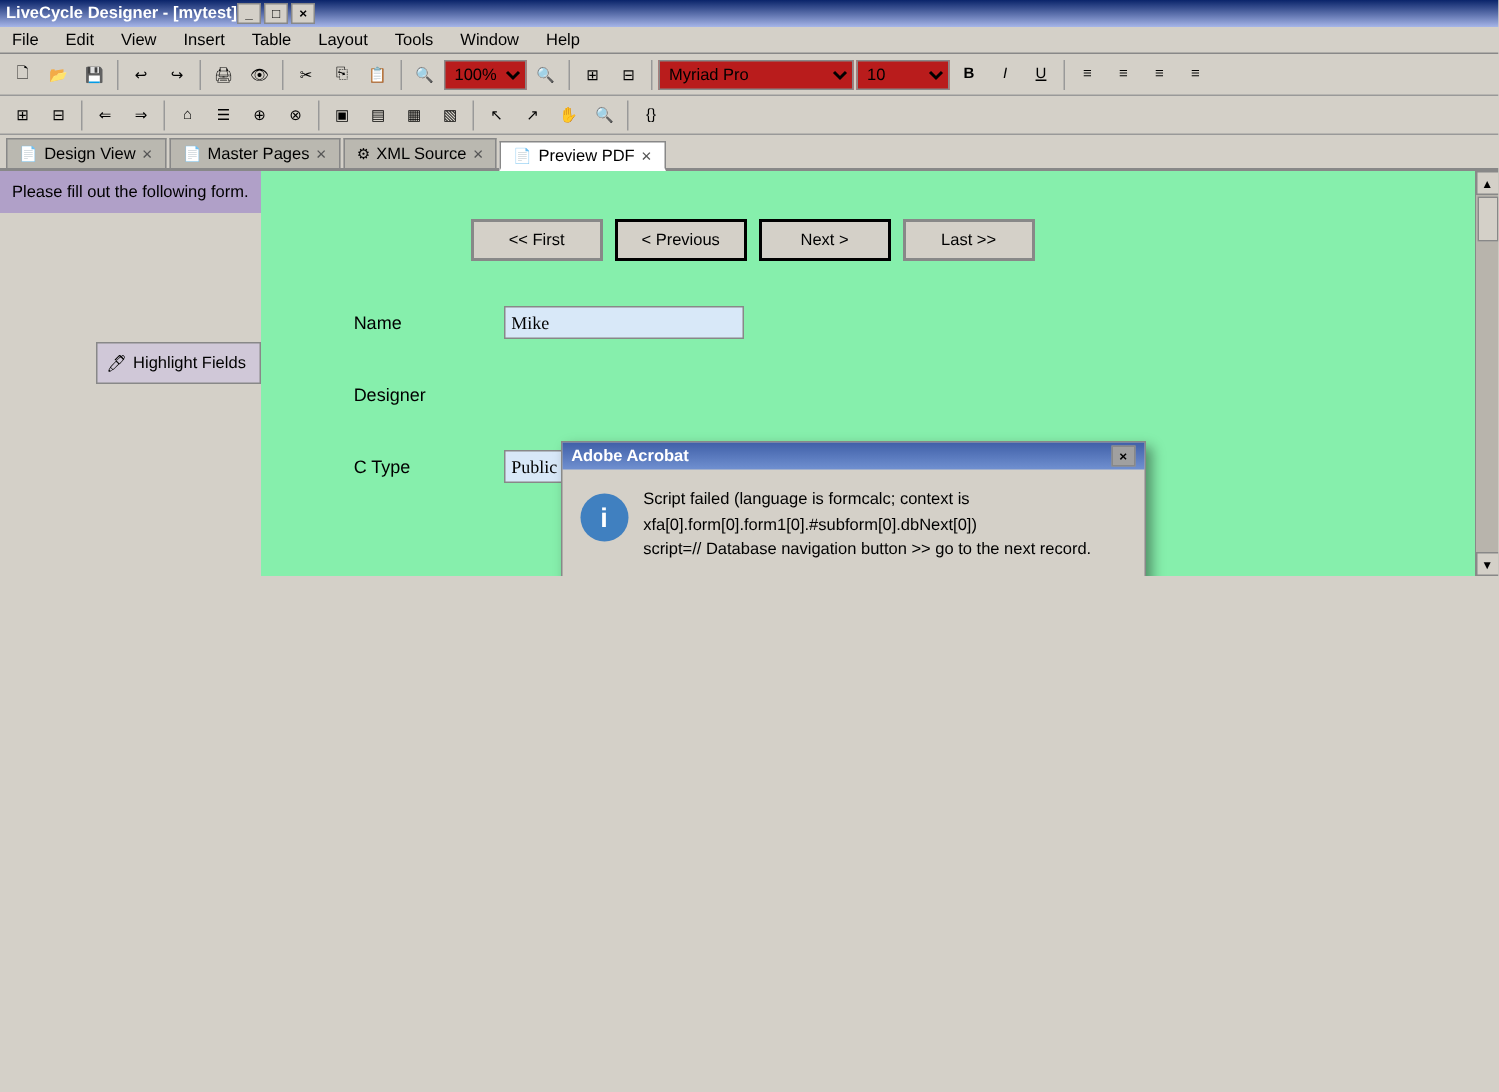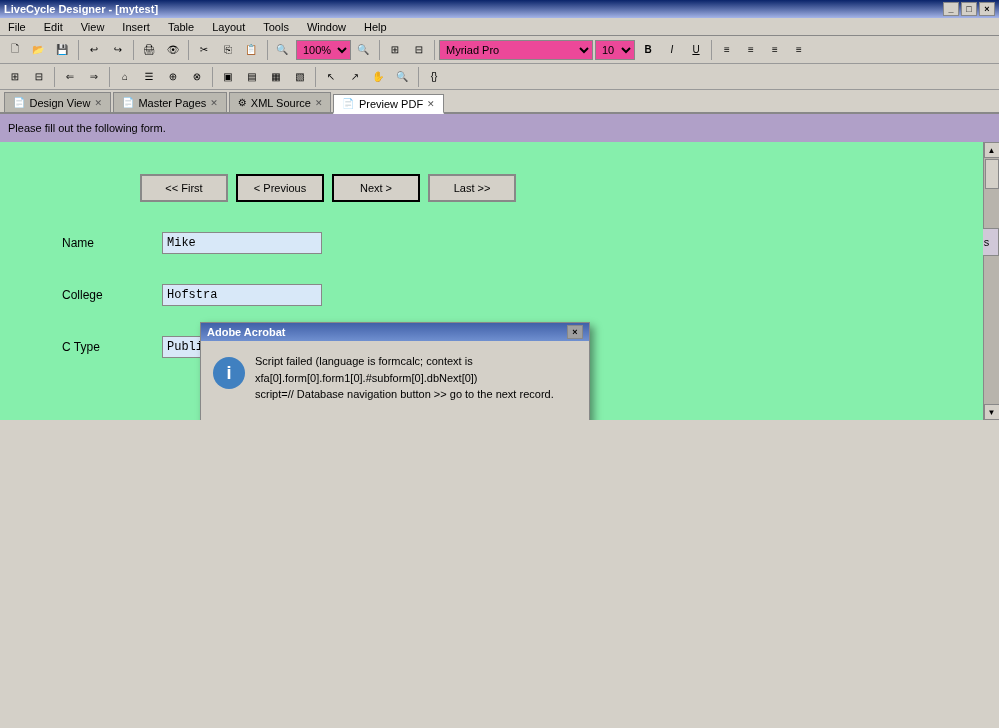--- a/index.html
+++ b/index.html
@@ -5,21 +5,21 @@
     * { margin: 0; padding: 0; box-sizing: border-box; }
     body { font-family: 'Segoe UI', Tahoma, Geneva, Verdana, sans-serif; font-size: 12px; background: #d4d0c8; overflow: hidden; width: 999px; height: 728px; }
 
     
     .title-bar {
       background: linear-gradient(to bottom, #0a246a, #a6b5e8);
       color: white;
       height: 18px;
       display: flex;
       align-items: center;
-      justify-content: space-between;
+      justify-content: flex-start;
       padding: 0 4px;
       font-size: 11px;
       font-weight: bold;
     }
     .title-bar-controls { display: flex; gap: 2px; }
     .title-bar-btn { width: 16px; height: 14px; background: #d4d0c8; border: 1px solid #888; font-size: 9px; display: flex; align-items: center; justify-content: center; cursor: pointer; color: black; }
 
     
     .menu-bar {
       background: #d4d0c8;
@@ -45,21 +45,21 @@
     }
     .toolbar-btn {
       width: 22px; height: 22px;
       background: #d4d0c8;
       border: 1px solid transparent;
       display: flex; align-items: center; justify-content: center;
       cursor: pointer; font-size: 10px;
     }
     .toolbar-sep { width: 1px; height: 20px; background: #999; margin: 0 2px; }
     .toolbar-select {
-      height: 20px; font-size: 11px; background: #ec4899;
+      height: 20px; font-size: 11px; background: #b91c1c;
       border: 1px solid #888; padding: 0 2px;
     }
 
     
     .toolbar2 {
       background: #d4d0c8;
       height: 26px;
       display: flex;
       align-items: center;
       padding: 2px 4px;
@@ -154,21 +154,21 @@
       font-size: 12px;
       color: #000;
     }
     .form-input {
       width: 160px;
       height: 22px;
       background: #d8e8f8;
       border: 1px solid #888;
       padding: 2px 4px;
       font-size: 12px;
-      font-family: Liberation Mono, monospace;
+      font-family: Liberation Serif, serif;
     }
 
     
     .nav-buttons {
       display: flex;
       gap: 8px;
       margin-bottom: 30px;
       margin-left: 100px;
     }
     .nav-btn {
@@ -229,21 +229,21 @@
       font-size: 11px;
       line-height: 1.5;
       color: #000;
     }
 
     
     .page-wrapper {
       position: relative;
       flex: 1;
       display: flex;
-      flex-direction: column;
+      flex-direction: row;
     }
 
     .form-scrollable {
       display: flex;
       flex: 1;
       overflow: hidden;
     }
   </style>
 </head>
 <body>
@@ -290,24 +290,24 @@
     <option>75%</option>
     <option>50%</option>
     <option>125%</option>
     <option>150%</option>
   </select>
   <div class="toolbar-btn">🔍</div>
   <div class="toolbar-sep"></div>
   <div class="toolbar-btn">⊞</div>
   <div class="toolbar-btn">⊟</div>
   <div class="toolbar-sep"></div>
-  <select class="toolbar-select" style="width:154px">
+  <select class="toolbar-select" style="width:130px">
     <option>Myriad Pro</option>
   </select>
-  <select class="toolbar-select" style="width:40px">
+  <select class="toolbar-select" style="width:62px">
     <option>10</option>
     <option>8</option>
     <option>12</option>
     <option>14</option>
   </select>
   <div class="toolbar-btn" style="font-weight:bold;">B</div>
   <div class="toolbar-btn" style="font-style:italic;">I</div>
   <div class="toolbar-btn" style="text-decoration:underline;">U</div>
   <div class="toolbar-sep"></div>
   <div class="toolbar-btn">≡</div>
@@ -384,22 +384,21 @@
         <button class="nav-btn active-btn">Next &gt;</button>
         <button class="nav-btn">Last &gt;&gt;</button>
       </div>
 
       <div class="form-row">
         <label class="form-label">Name</label>
         <input class="form-input" type="text" value="Mike" style="">
       </div>
 
       <div class="form-row">
-        <label class="form-label">College</label>
-        <input class="form-input" type="text" value="Hofstra" style="">
+        <label class="form-label">Designer</label>
       </div>
 
       <div class="form-row">
         <label class="form-label">C Type</label>
         <input class="form-input" type="text" value="Public" style="">
       </div>
 
       <div class="dialog">
         <div class="dialog-titlebar">
           <span>Adobe Acrobat</span>

